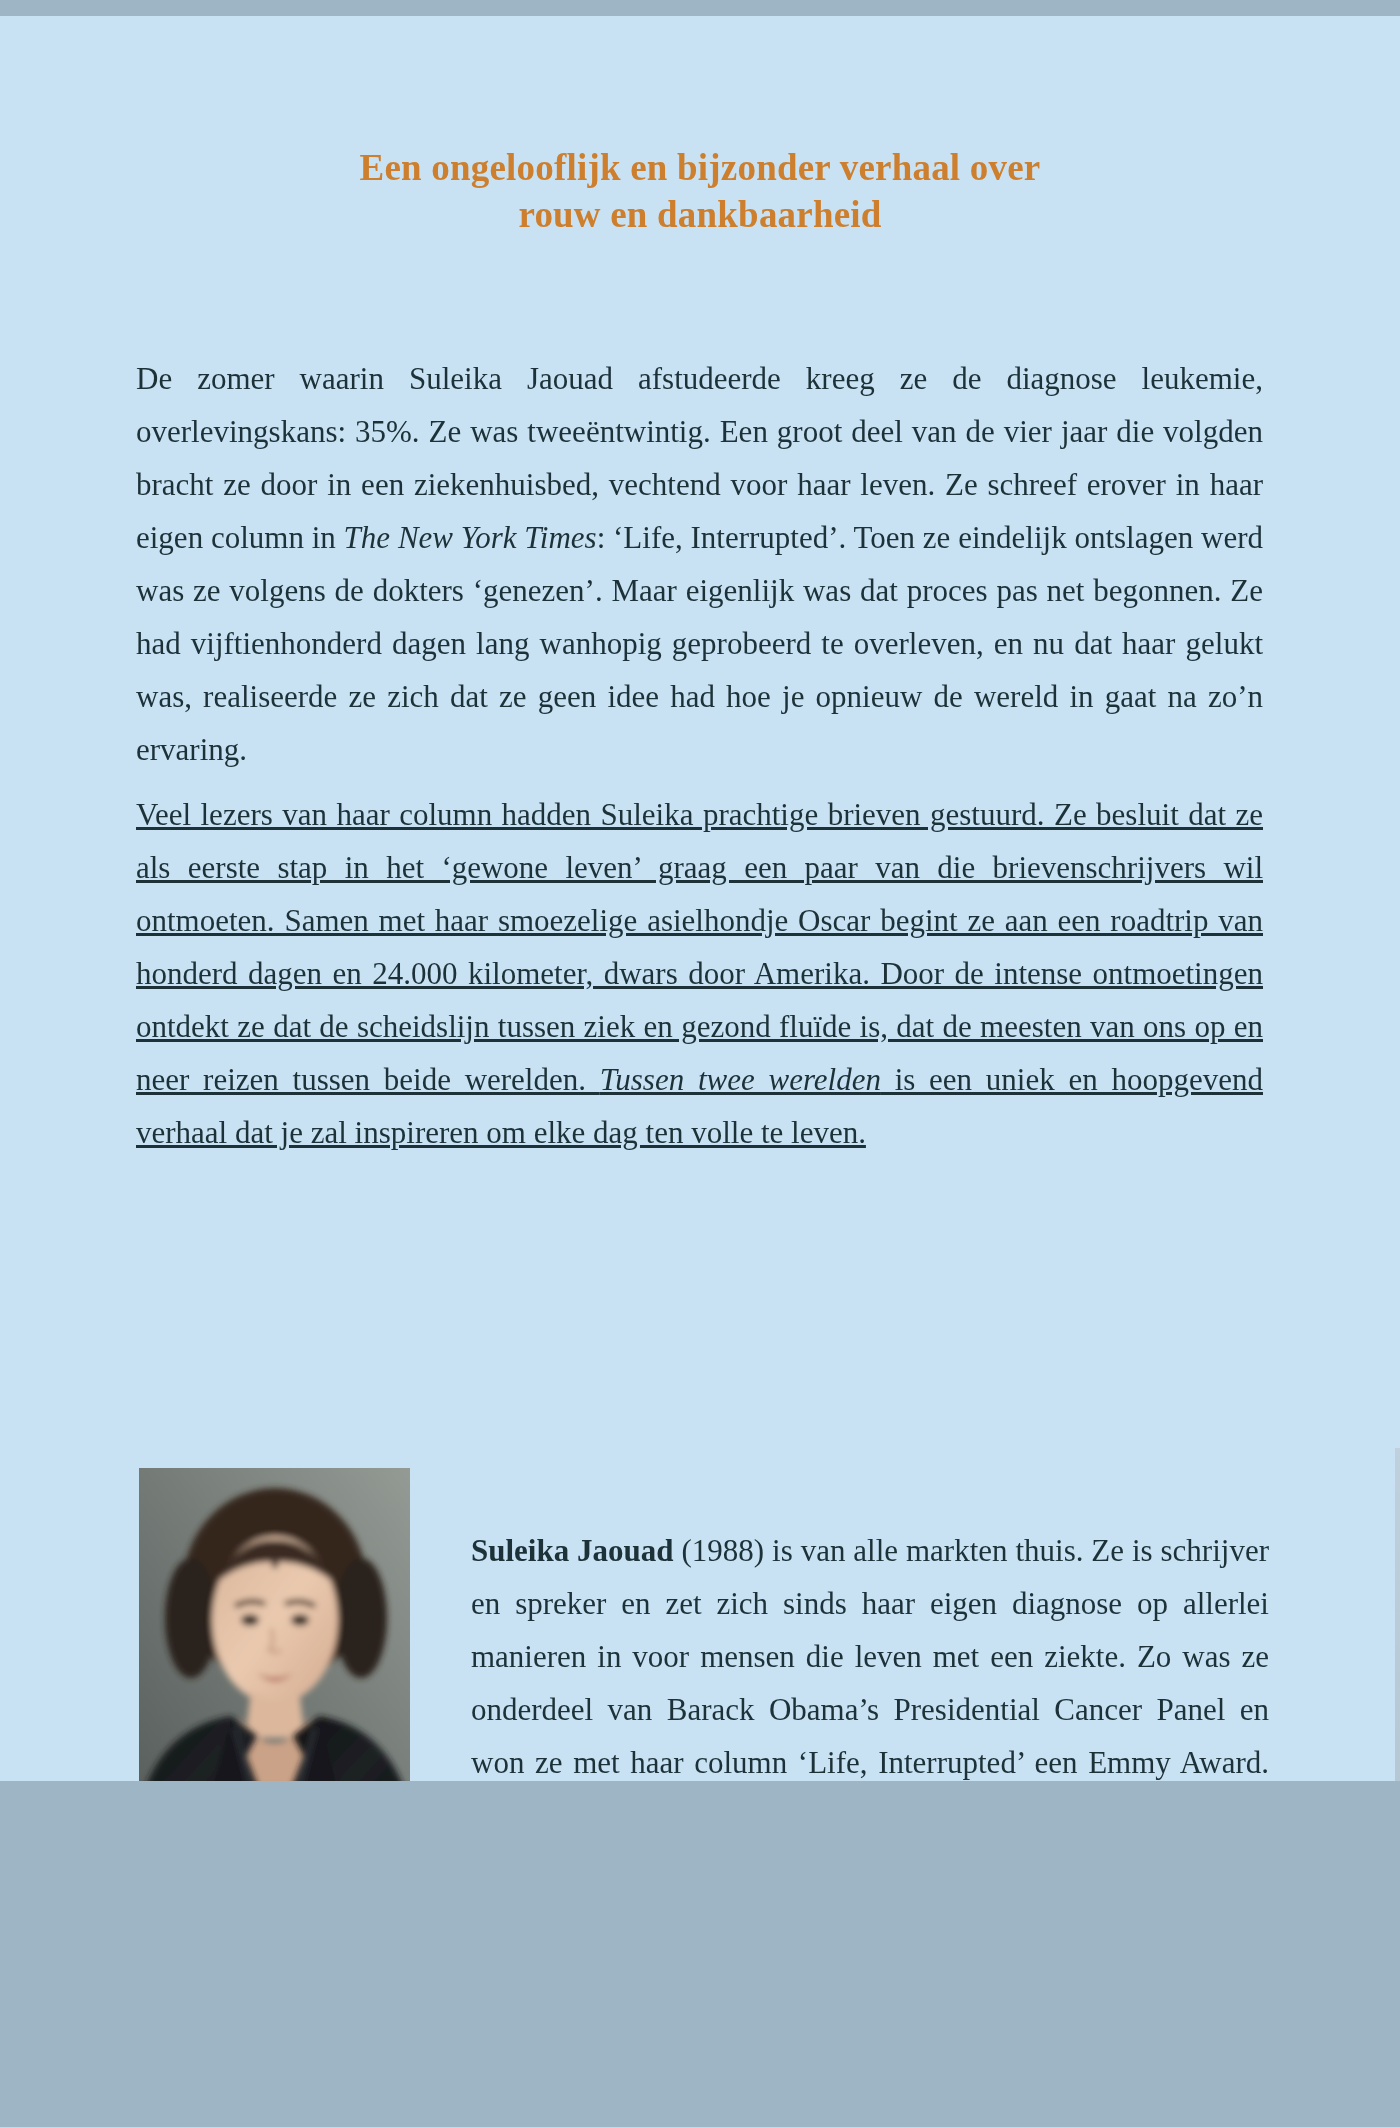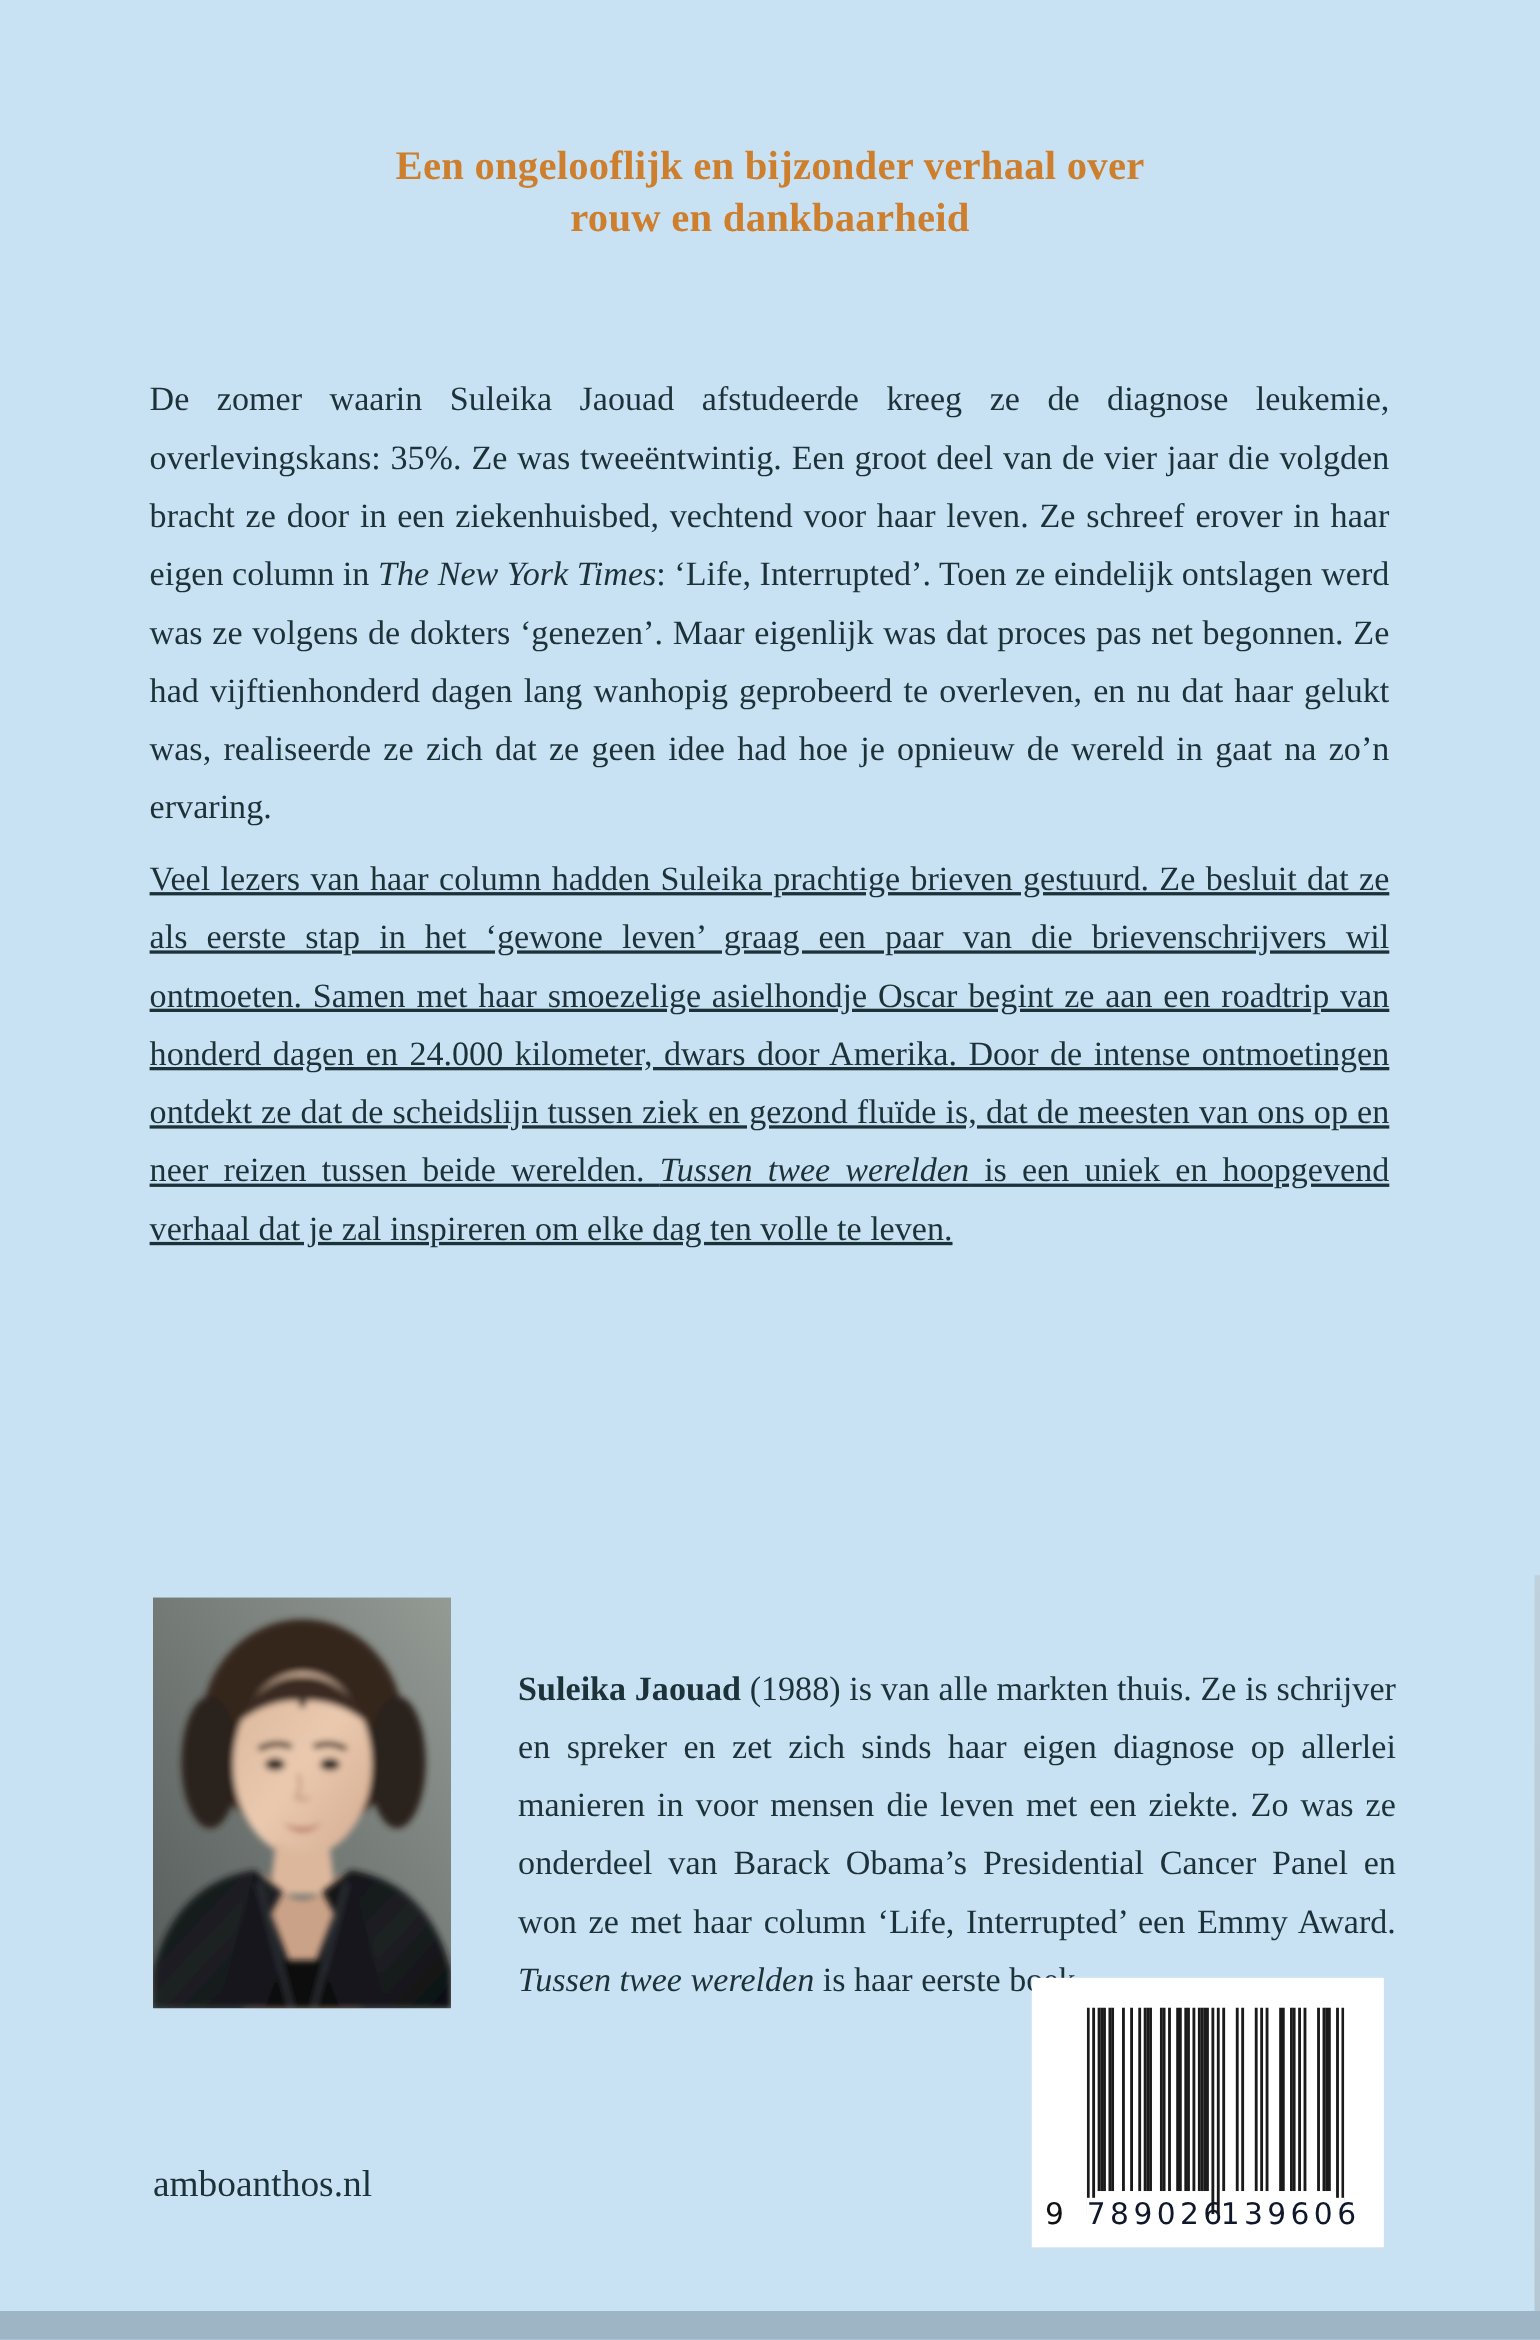--- a/index.html
+++ b/index.html
@@ -6,26 +6,26 @@
     --bg:#c8e2f4;
     --accent:#cd7f2e;
     --text:#1d3238;
     --barcode-bg:#ffffff;
     --bars:#1a1a1a;
   }
   *{margin:0;padding:0;box-sizing:border-box;}
   html,body{background:#9db5c5;}
   .page{
     position:relative;
-    width:1400px;height:2101px;
+    width:1400px;height:1765px;
     background:var(--bg);
     overflow:hidden;
     font-family:"Liberation Serif", serif;
     color:var(--text);
-    margin:0 auto;
+    margin:16px auto;
   }
   .headline{
     position:absolute;top:128px;left:0;right:0;
     text-align:center;
     color:var(--accent);
     font-weight:bold;
     font-size:37px;line-height:47px;
     letter-spacing:0.2px;
   }
   .synopsis{

